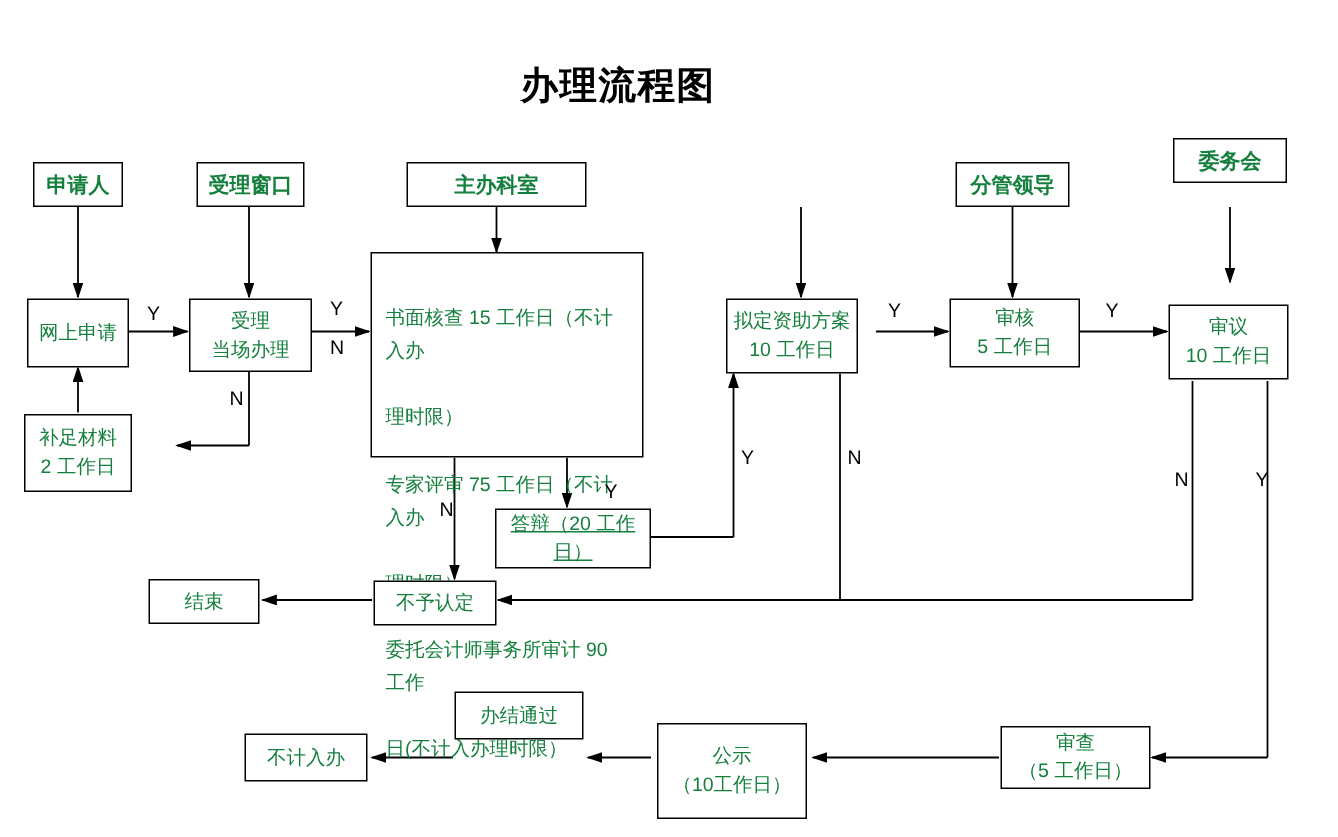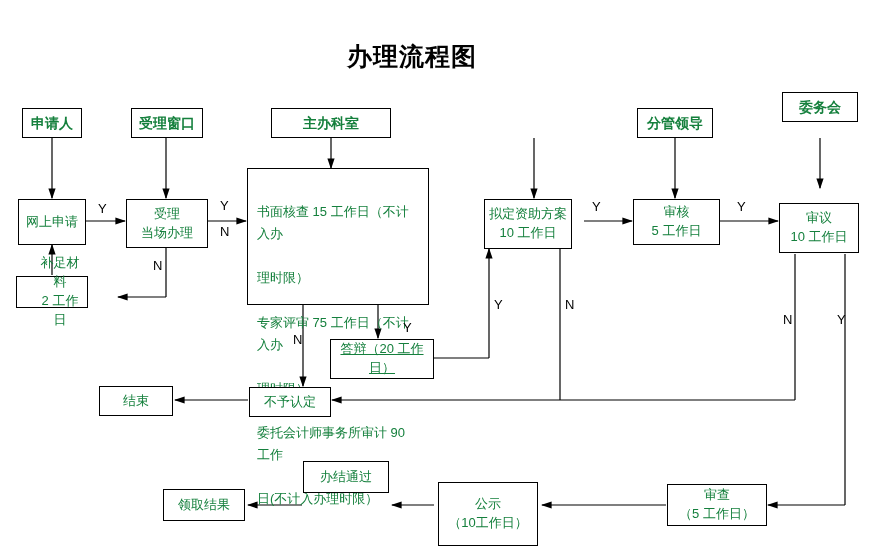--- a/index.html
+++ b/index.html
@@ -132,21 +132,21 @@
   <div class="node header" style="left:131px; top:108px; width:72px; height:30px;">受理窗口</div>
   <div class="node header" style="left:271px; top:108px; width:120px; height:30px;">主办科室</div>
   <div class="node header" style="left:637px; top:108px; width:76px; height:30px;">分管领导</div>
   <div class="node header" style="left:782px; top:92px; width:76px; height:30px;">委务会</div>
 
   <div class="node" style="left:18px; top:199px; width:68px; height:46px;">网上申请</div>
 
   <div class="node" style="left:126px; top:199px; width:82px; height:49px;">受理
 当场办理</div>
 
-  <div class="node" style="left:16px; top:276px; width:72px; height:32px;padding-left:19px;">补足材料
+  <div class="node" style="left:16px; top:276px; width:72px; height:52px;">补足材料
 2 工作日</div>
 
   <div class="node bigbox" style="left:247px; top:168px; width:182px; height:137px;">
     <div>
       <div>书面核查 15 工作日（不计入办</div>
       <div>理时限）</div>
       <div>专家评审 75 工作日（不计入办</div>
       <div>理时限）</div>
       <div>委托会计师事务所审计 90 工作</div>
       <div>日(不计入办理时限）</div>
@@ -170,21 +170,21 @@
   <div class="node" style="left:99px; top:386px; width:74px; height:30px;">结束</div>
 
   <div class="node" style="left:667px; top:484px; width:100px; height:42px;">审查
 （5 工作日）</div>
 
   <div class="node" style="left:438px; top:482px; width:100px; height:64px;">公示
 （10工作日）</div>
 
   <div class="node" style="left:303px; top:461px; width:86px; height:32px;">办结通过</div>
 
-  <div class="node" style="left:163px; top:489px; width:82px; height:32px;">领取结果</div>
+  <div class="node" style="left:163px; top:489px; width:82px; height:32px;">不计入办</div>
 
   <div class="lbl" style="left:98px; top:201px;">Y</div>
   <div class="lbl" style="left:153px; top:258px;">N</div>
   <div class="lbl" style="left:220px; top:198px;">Y</div>
   <div class="lbl" style="left:220px; top:224px;">N</div>
   <div class="lbl" style="left:293px; top:332px;">N</div>
   <div class="lbl" style="left:403px; top:320px;">Y</div>
   <div class="lbl" style="left:494px; top:297px;">Y</div>
   <div class="lbl" style="left:565px; top:297px;">N</div>
   <div class="lbl" style="left:592px; top:199px;">Y</div>

